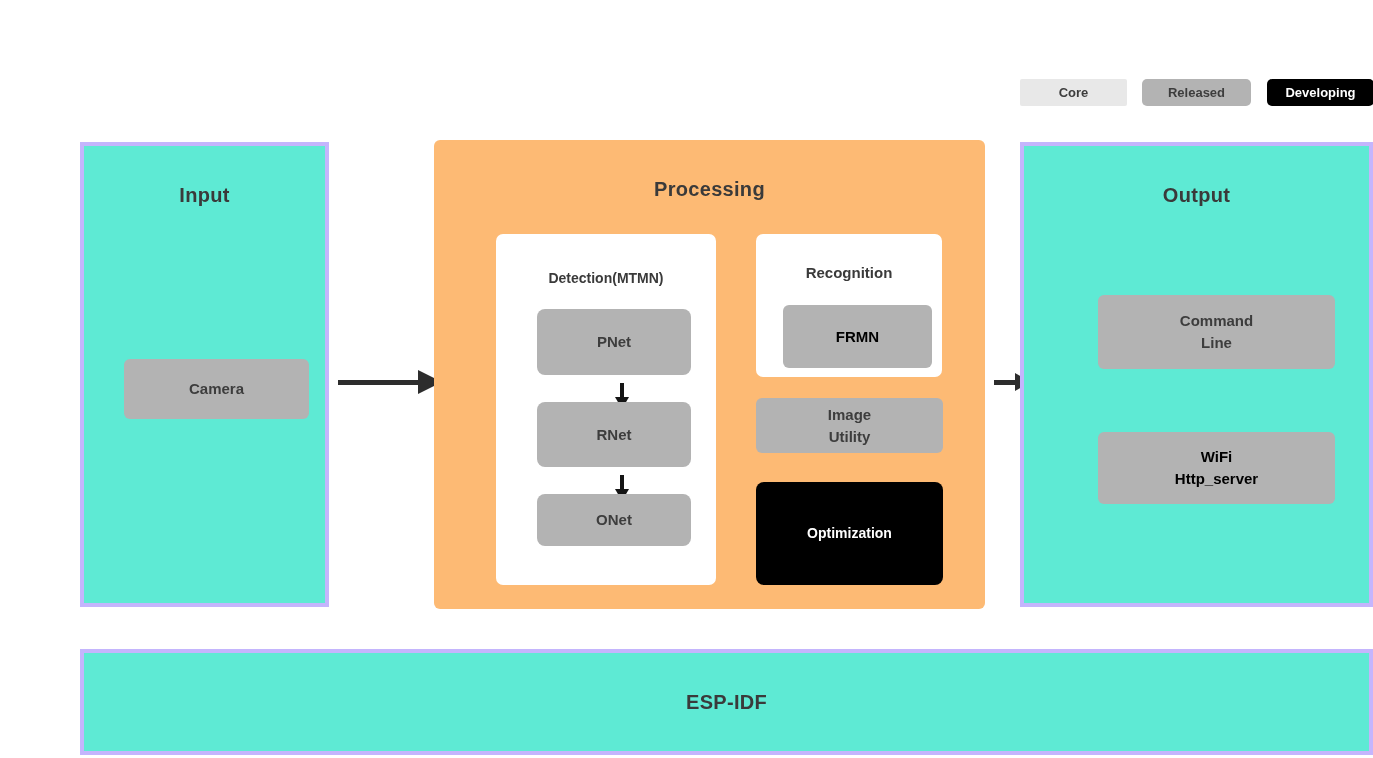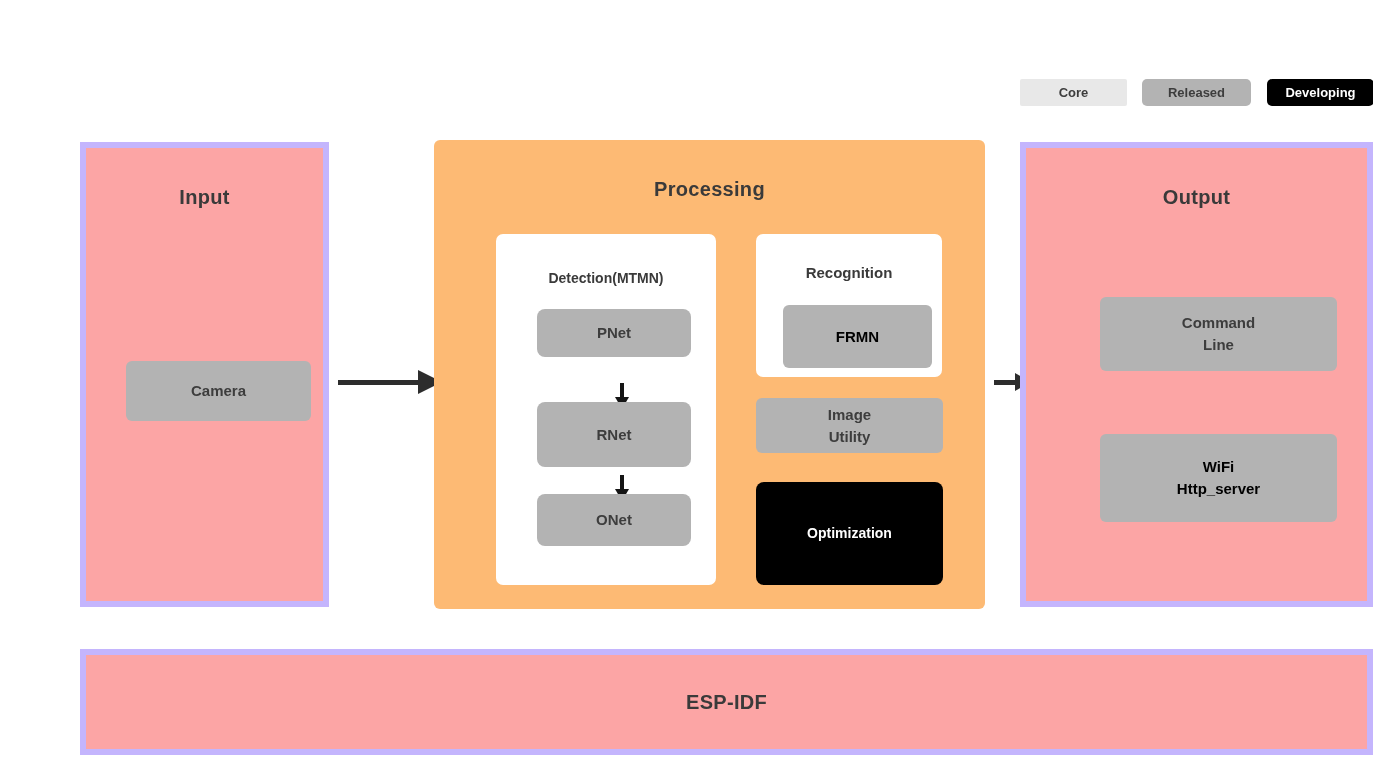--- a/index.html
+++ b/index.html
@@ -15,21 +15,21 @@
     position: absolute; top: 47px; height: 27px;
     display: flex; align-items: center; justify-content: center;
     font-size: 13px; font-weight: bold; color: #3d3d3d;
   }
   .chip-core { left: 988px; width: 107px; background: #e8e8e8; border-radius: 2px; }
   .chip-released { left: 1110px; width: 109px; background: #b3b3b3; border-radius: 5px; align-items: center; }
   .chip-developing { left: 1235px; width: 107px; background: #000000; border-radius: 5px; color: #ffffff; }
 
   
   .panel-outline {
-    position: absolute; background: #fca5a5; border: 6px solid #c4b5fd;
+    position: absolute; background: #5eead4; border: 4px solid #c4b5fd;
   }
   .panel-input  { left: 48px;  top: 110px; width: 249px; height: 465px; }
   .panel-output { left: 988px; top: 110px; width: 353px; height: 465px; }
   .panel-espidf { left: 48px;  top: 617px; width: 1293px; height: 106px;
                   display: flex; align-items: center; justify-content: center; }
   .panel-processing {
     position: absolute; left: 402px; top: 108px; width: 551px; height: 469px;
     background: #fdba74; border-radius: 6px;
   }
 
@@ -52,31 +52,31 @@
   .recognition-title { padding-top: 22px; font-size: 15px; }
 
   
   .node {
     position: absolute; background: #b3b3b3; border-radius: 6px;
     display: flex; align-items: center; justify-content: center; text-align: center;
     font-size: 15px; font-weight: bold; color: #3d3d3d; white-space: pre-line;
     line-height: 1.45;
   }
   .node-camera { left: 32px; top: 205px; width: 185px; height: 60px; }
-  .node-pnet { left: 33px; top: 67px;  width: 154px; height: 48px; border-radius: 8px; }
+  .node-pnet { left: 33px; top: 67px;  width: 154px; height: 66px; border-radius: 8px; }
   .node-rnet { left: 33px; top: 160px; width: 154px; height: 65px; border-radius: 8px; }
   .node-onet { left: 33px; top: 252px; width: 154px; height: 52px; border-radius: 8px; }
   .node-frmn { left: 19px; top: 63px;  width: 149px; height: 63px; color: #000000; }
   .node-imgutil { left: 314px; top: 250px; width: 187px; height: 55px; }
   .node-optimization {
     left: 314px; top: 334px; width: 187px; height: 103px;
     background: #000000; color: #ffffff; font-size: 14px; border-radius: 8px;
   }
   .node-cmdline { left: 66px; top: 141px; width: 237px; height: 74px; }
-  .node-wifi    { left: 66px; top: 278px; width: 237px; height: 88px; color: #000000; }
+  .node-wifi    { left: 66px; top: 278px; width: 237px; height: 72px; color: #000000; }
 
   
   .h-arrow { position: absolute; }
   .h-arrow .shaft { position: absolute; background: #2d2d2d; }
   .h-arrow .head  { position: absolute; width: 0; height: 0; }
   .arrow-in { left: 298px; top: 330px; width: 104px; height: 24px; }
   .arrow-in .shaft { left: 0; top: 10px; width: 82px; height: 5px; }
   .arrow-in .head {
     left: 80px; top: 0;
     border-top: 12px solid transparent; border-bottom: 12px solid transparent;

